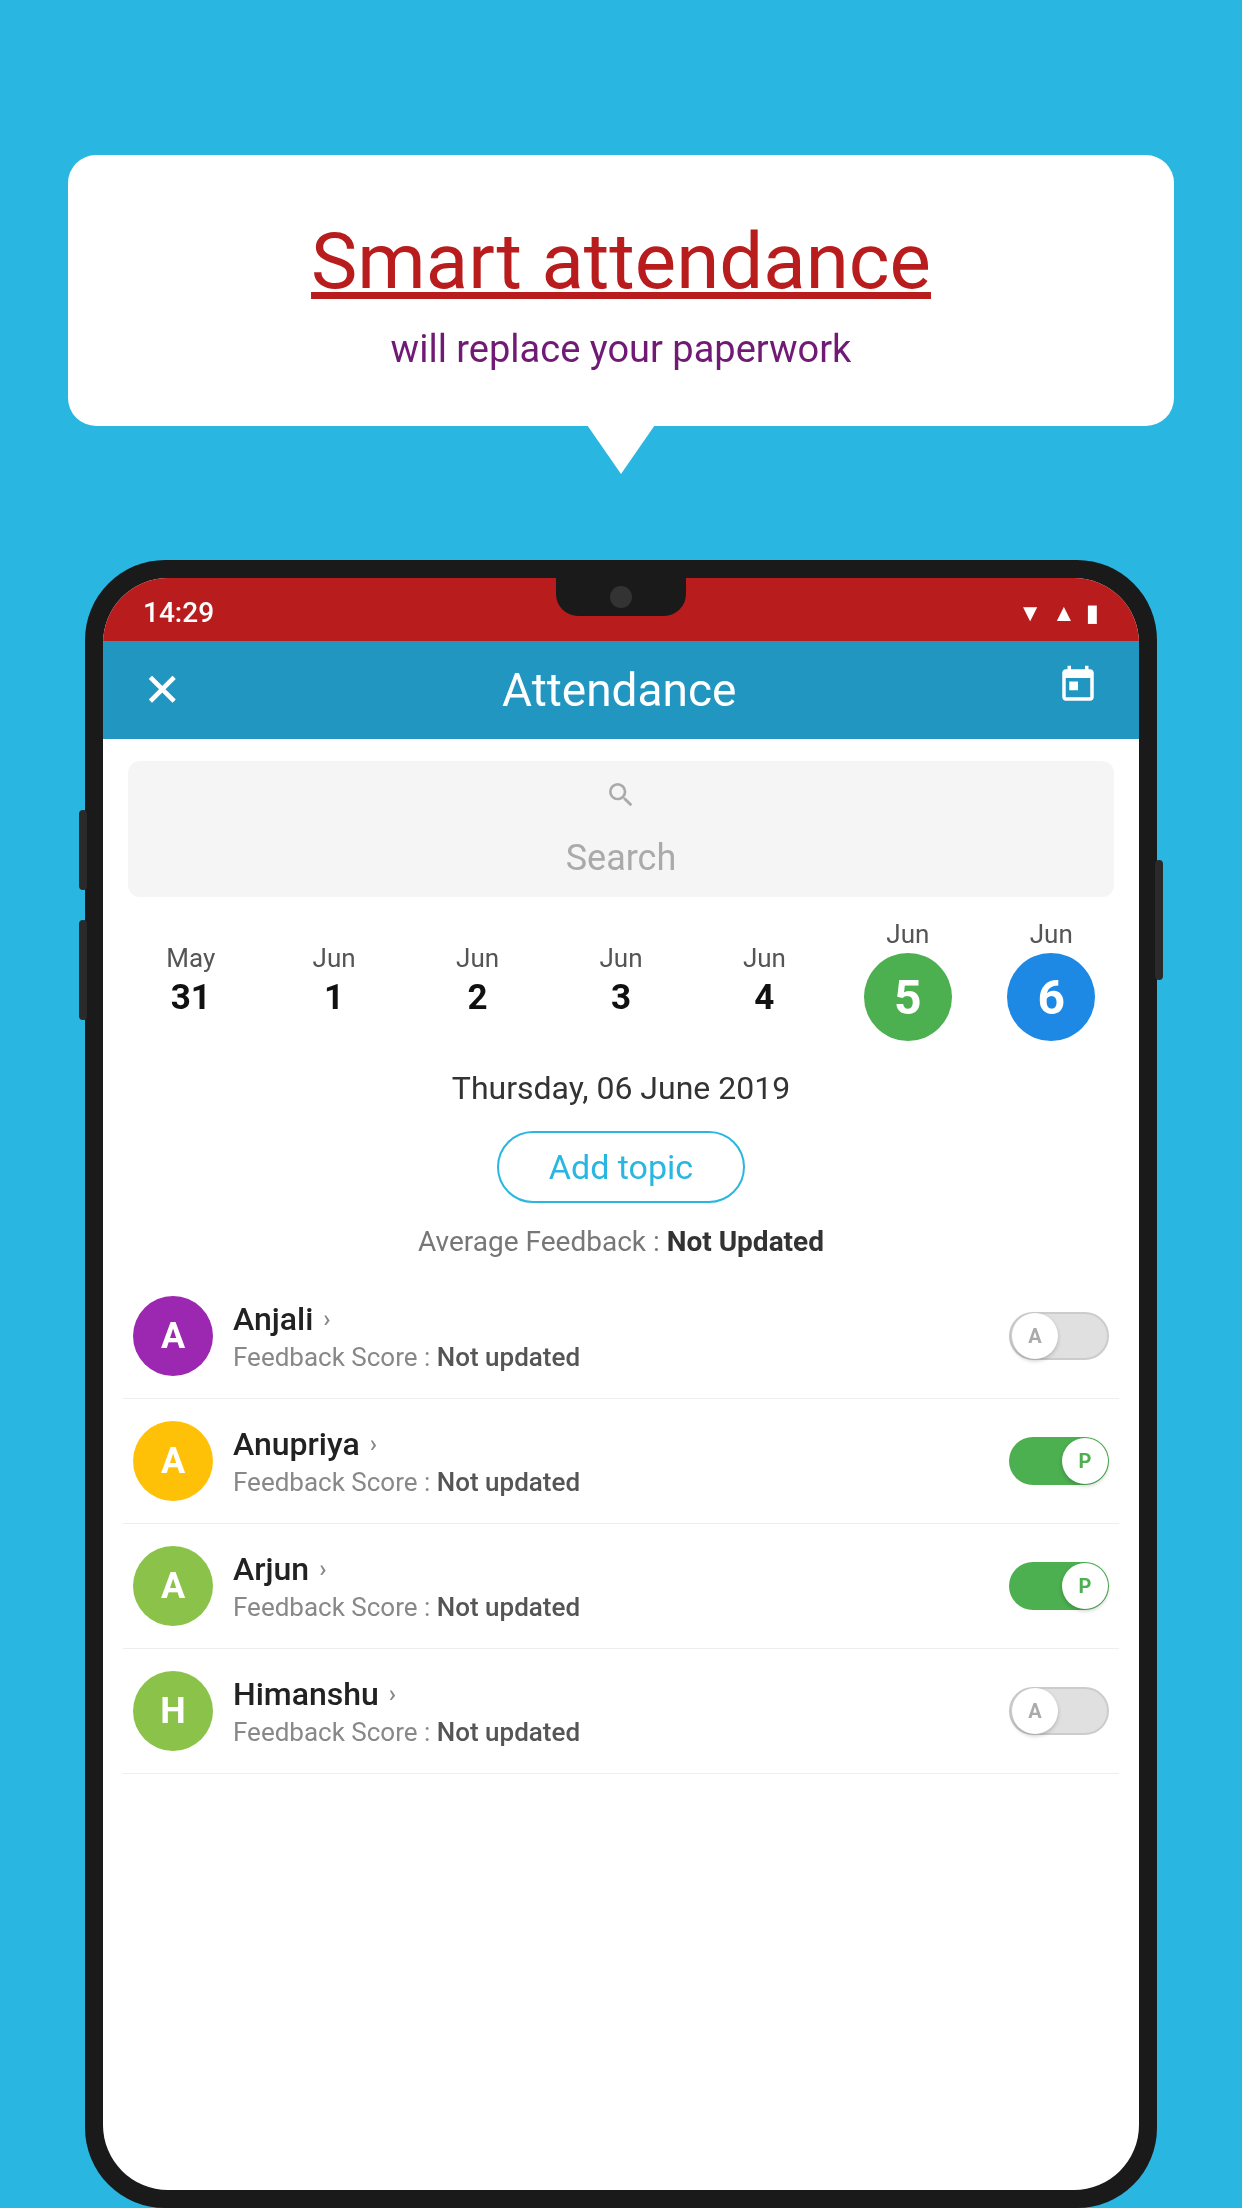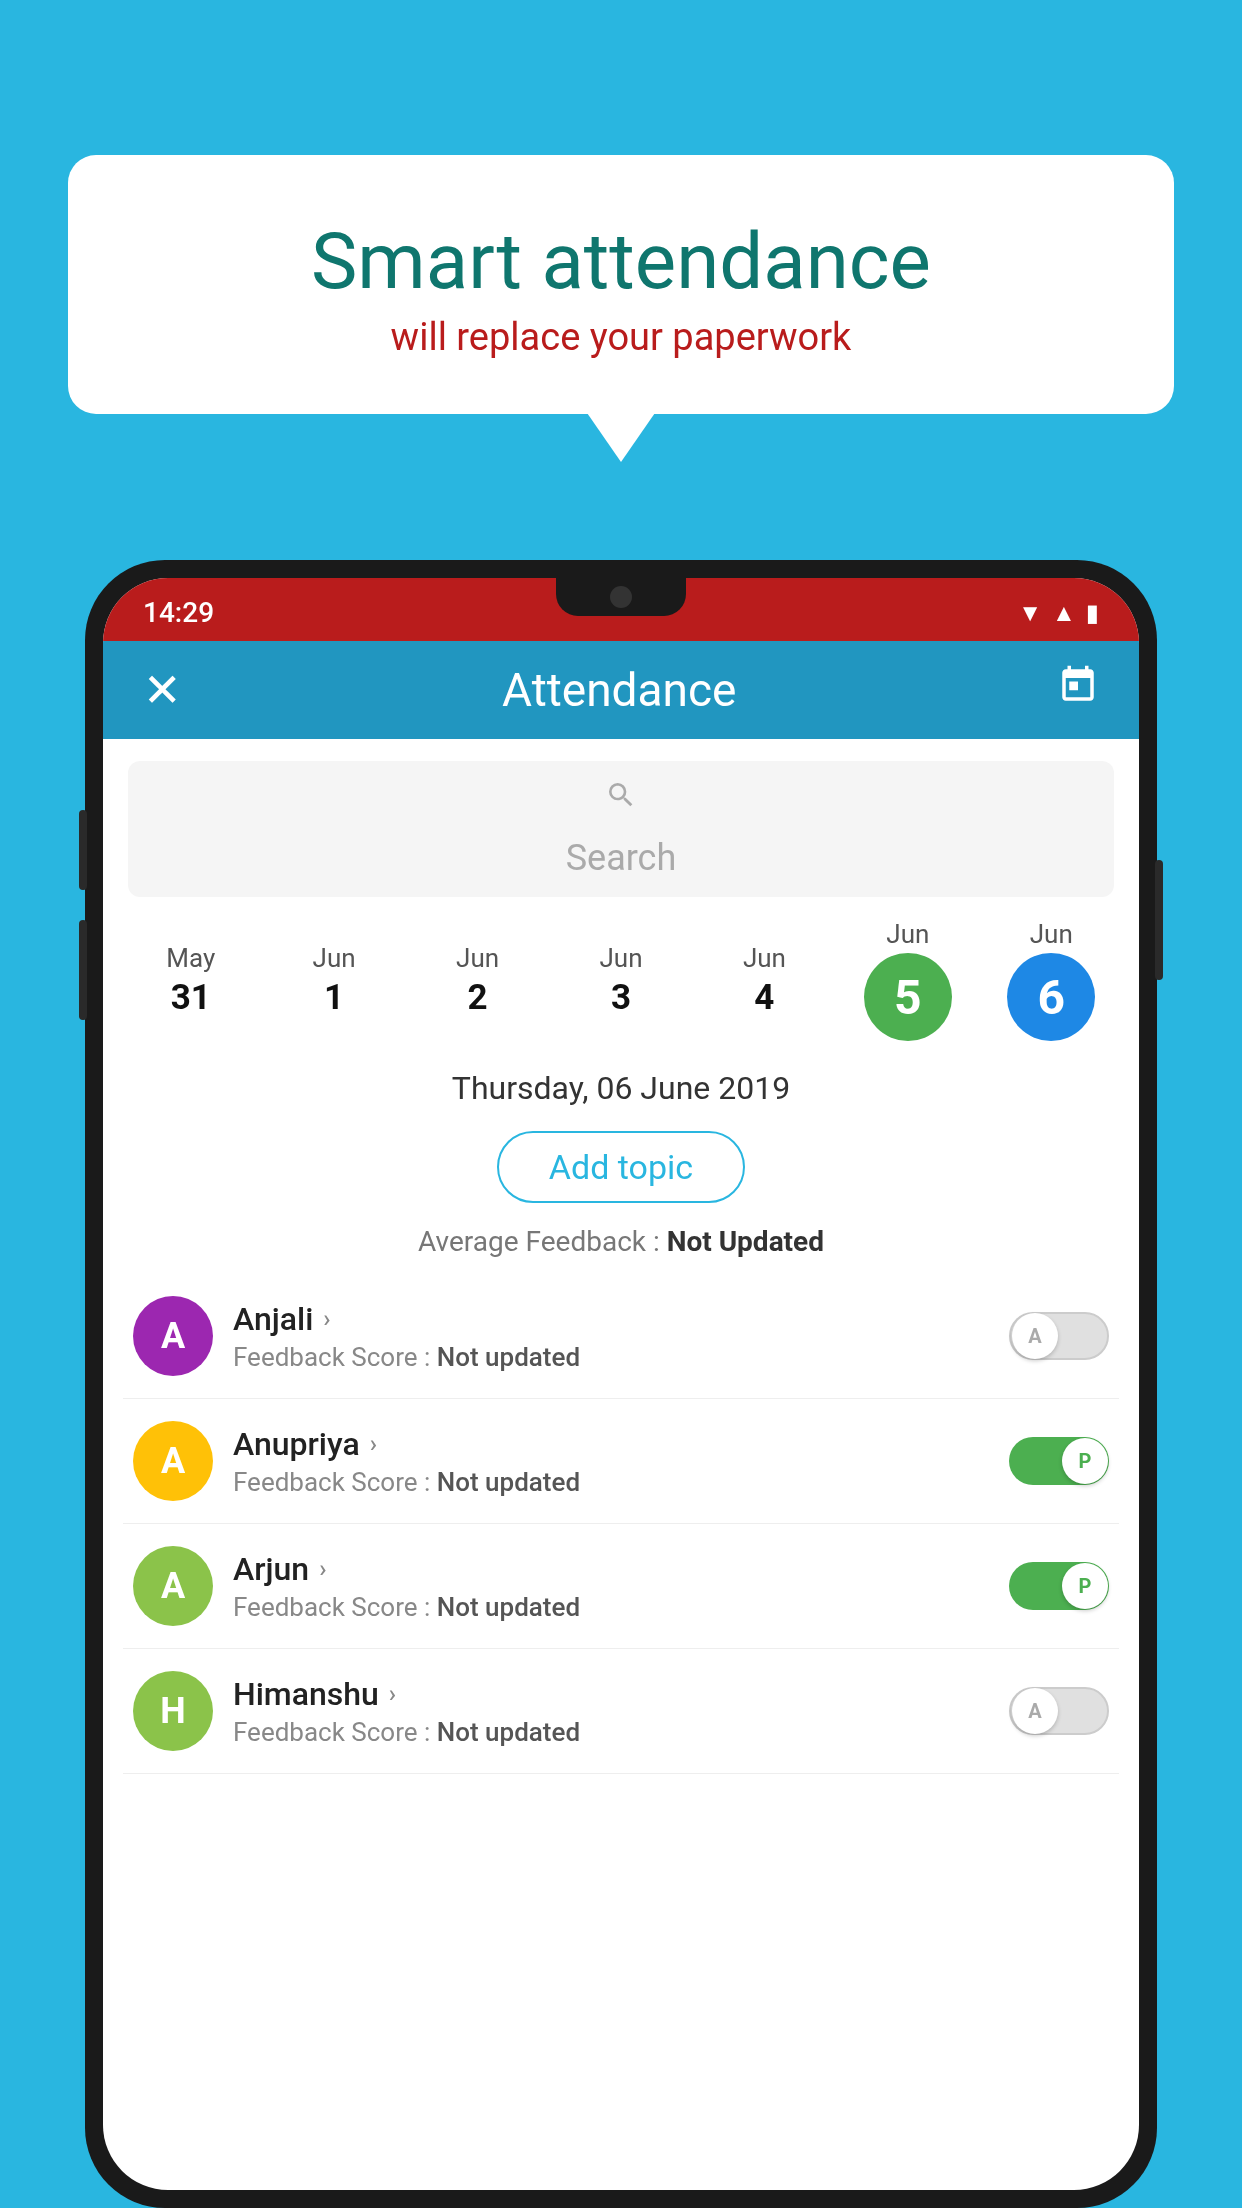--- a/index.html
+++ b/index.html
@@ -37,29 +37,30 @@
       transform: translateX(-50%);
       width: 0;
       height: 0;
       border-left: 36px solid transparent;
       border-right: 36px solid transparent;
       border-top: 52px solid white;
     }
 
     .bubble-title {
       font-size: 78px;
-      color: #0f766e;
+      color: #b91c1c;
       font-weight: 400;
       line-height: 1.2;
-      margin-bottom: 6px;
+      margin-bottom: 18px;
+      text-decoration: underline;
     }
 
     .bubble-subtitle {
       font-size: 38px;
-      color: #b91c1c;
+      color: #701a75;
       font-weight: 400;
     }
 
     
     .phone-container {
       position: absolute;
       top: 560px;
       left: 85px;
       right: 85px;
       bottom: 0;

